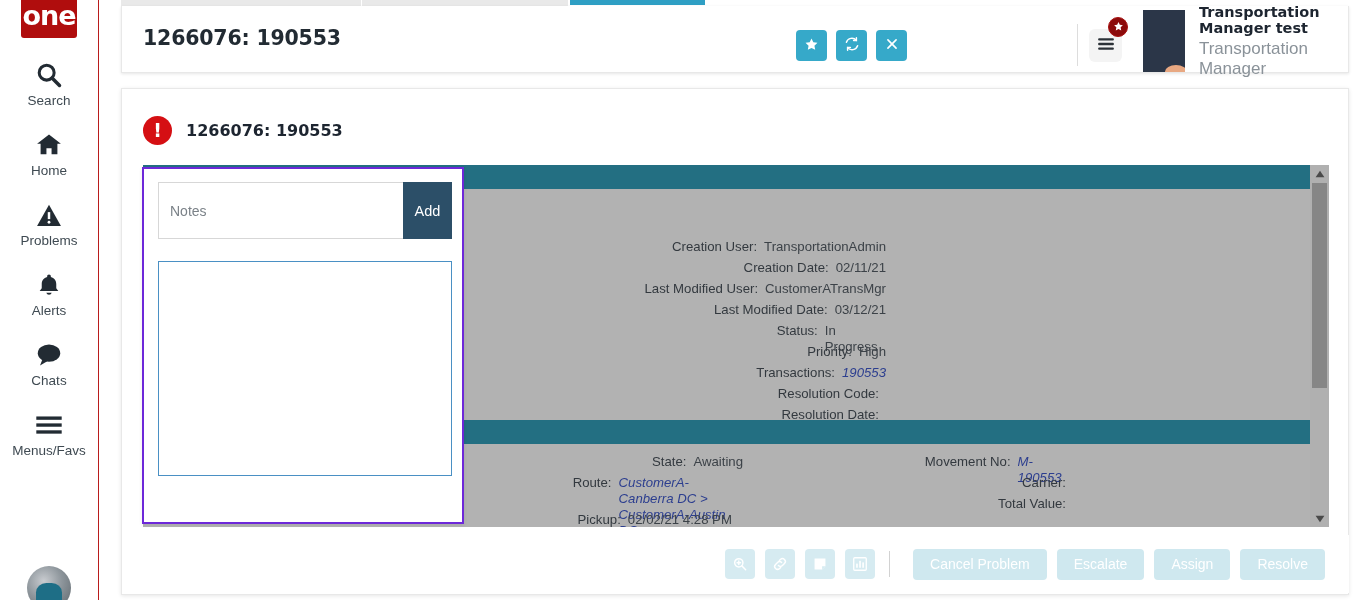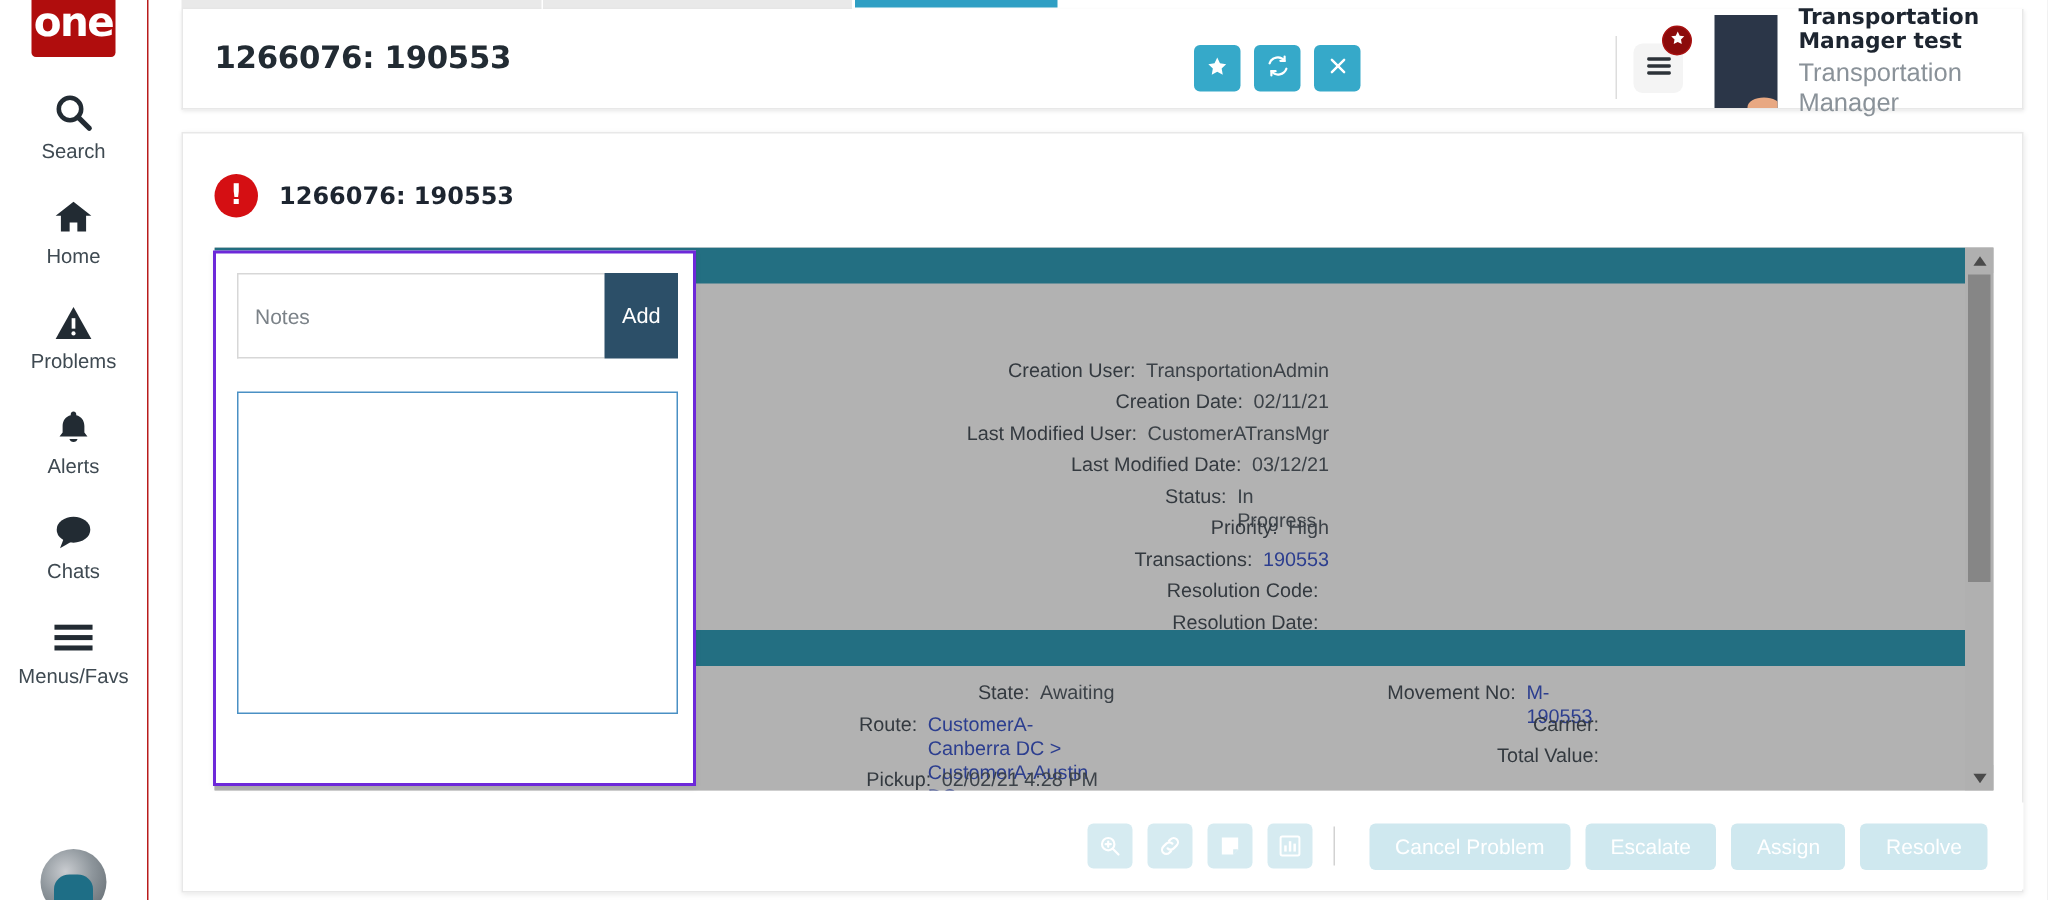--- a/index.html
+++ b/index.html
@@ -123,21 +123,21 @@
   .detailwrap {
     position: absolute; left: 21px; top: 76px; width: 1186px; height: 362px;
     background: #b2b2b2; overflow: hidden;
   }
   .secbar { position: absolute; left: 0; width: 1167px; height: 24px; background: #236f82; }
   .detailbody { position: absolute; left: 0; width: 1167px; background: #b2b2b2; }
 
   .frow { position: absolute; display: flex; font-size: 13.2px; line-height: 16px; }
   .flabel { color: #33393f; text-align: right; font-weight: 400; }
   .fvalue { color: #3c4248; margin-left: 7px; }
-  .flink { color: #2c3e8f; margin-left: 7px; cursor: pointer; }
+  .flink { color: #2c3e8f; margin-left: 7px; cursor: pointer; font-style: italic; }
 
   
   .vscroll {
     position: absolute; right: 0; top: 0; width: 19px; height: 362px; background: #b0b0b0;
   }
   .vs-arrow {
     position: absolute; left: 0; width: 19px; height: 17px; background: #b0b0b0;
     display: flex; align-items: center; justify-content: center; cursor: pointer;
   }
   .vs-up { top: 0; } .vs-down { bottom: 0; }

